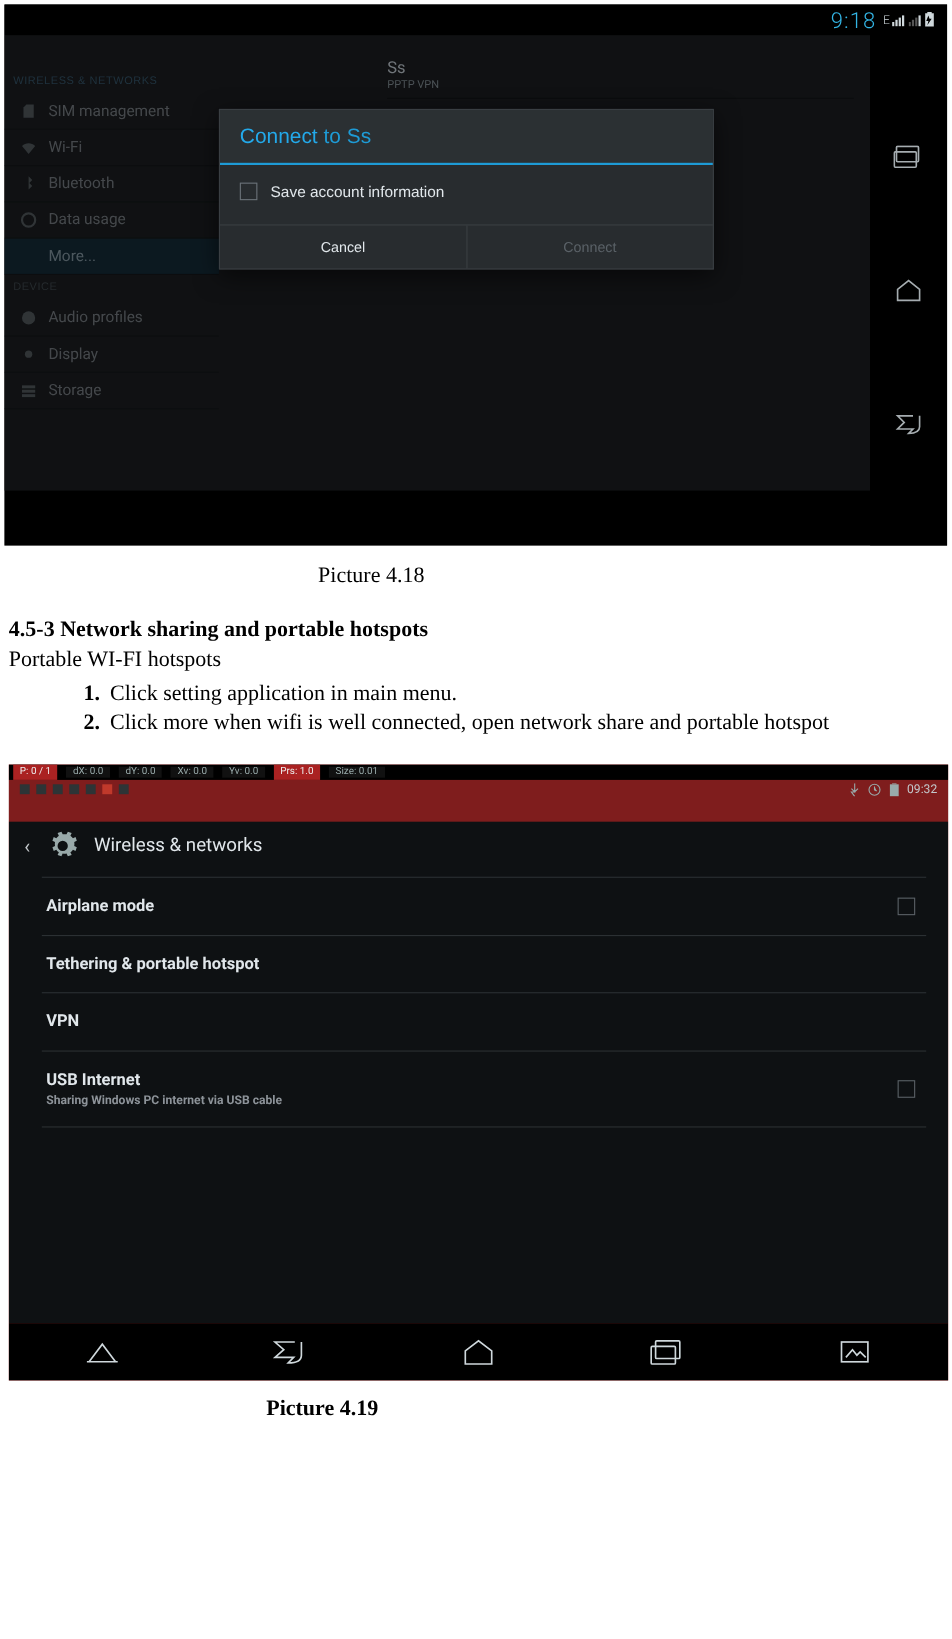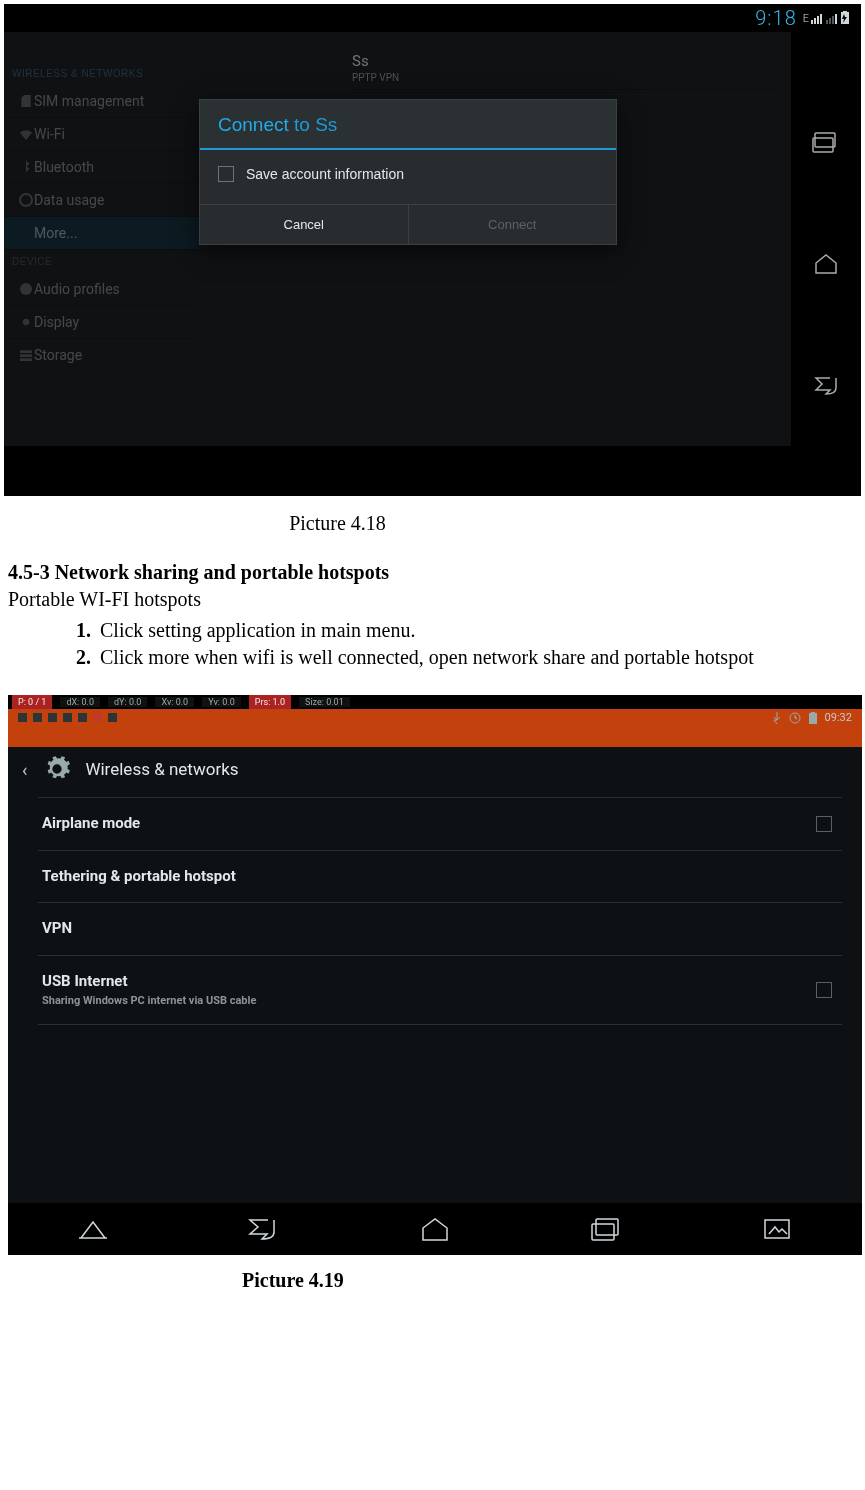--- a/index.html
+++ b/index.html
@@ -14,30 +14,30 @@
 
   .shot1 .tabletnav { position: absolute; top: 28px; right: 0; width: 70px; bottom: 0; background: #000; display: flex; flex-direction: column; justify-content: space-around; align-items: center; padding: 50px 0; }
   .shot1 .tabletnav .navicon { width: 28px; height: 22px; display: block; }
   .shot1 .tabletnav .navicon svg { stroke: #cfd8dc; stroke-width: 1.5; fill: none; }
 
   .shot1 .backdrop { position: absolute; top: 28px; left: 0; right: 70px; bottom: 50px; background: #141618; }
 
   .shot1 .sidebar { position: absolute; top: 58px; left: 0; width: 195px; color: #4f5459; font-size: 14px; opacity: .55; }
   .shot1 .sidebar .sect-hdr { color: #38607a; font-size: 10px; letter-spacing: .5px; padding: 6px 10px 6px 8px; font-family: Arial, sans-serif; }
   .shot1 .sidebar .sect-hdr.device { color: #454e54; }
-  .shot1 .sidebar .row { display: flex; align-items: center; padding: 8px 12px 8px 14px; border-bottom: 1px solid #0e1012; color: #8d9399; font-size: 14px; }
+  .shot1 .sidebar .row { display: flex; align-items: center; gap: 10px; padding: 8px 12px 8px 14px; border-bottom: 1px solid #0e1012; color: #8d9399; font-size: 14px; }
   .shot1 .sidebar .row.sel { background: #0b2a39; color: #9fb7c4; }
   .shot1 .sidebar .ico { width: 16px; height: 16px; display: inline-block; color: #5e666b; }
   .shot1 .sidebar .ico svg { width: 16px; height: 16px; fill: currentColor; }
 
   .shot1 .vpnhead { position: absolute; top: 48px; left: 348px; right: 85px; color: #8d9399; font-size: 15px; border-bottom: 1px solid #0e1012; padding-bottom: 6px; }
   .shot1 .vpnhead .sub { font-size: 10px; color: #5e666b; margin-top: 2px; }
 
   .shot1 .overlay { position: absolute; inset: 28px 0 0 0; background: rgba(0,0,0,.2); }
-  .shot1 .dialog { position: absolute; top: 95px; left: 195px; width: 418px; background: #282c2f; border: 1px solid #3a3f43; color: #cfd8dc; box-shadow: 0 6px 22px rgba(0,0,0,.6); font-family: Arial, sans-serif; }
+  .shot1 .dialog { position: absolute; top: 95px; left: 195px; width: 450px; background: #282c2f; border: 1px solid #3a3f43; color: #cfd8dc; box-shadow: 0 6px 22px rgba(0,0,0,.6); font-family: Arial, sans-serif; }
   .shot1 .dlg-title { background: #2b3033; color: #1e9bd6; font-size: 19px; font-weight: 300; padding: 14px 18px 12px 18px; border-bottom: 2px solid #1e9bd6; }
   .shot1 .dlg-title b { color: #23a9ea; font-weight: 400; }
   .shot1 .dlg-body { padding: 14px 18px 6px 18px; font-size: 12px; color: #b9c2c8; }
   .shot1 .dlg-body .lbl { font-size: 11px; color: #b9c2c8; margin-top: 4px; }
   .shot1 .dlg-body .inp { position: relative; margin: 6px 0 14px 0; height: 26px; border-bottom: 1px solid #3f4448; }
   .shot1 .dlg-body .inp.focus { border-bottom: 1px solid #1e9bd6; }
   .shot1 .dlg-body .inp.focus::before, .shot1 .dlg-body .inp.focus::after { content: ""; position: absolute; bottom: -3px; width: 1px; height: 6px; background: #1e9bd6; }
   .shot1 .dlg-body .inp.focus::before { left: 0; }
   .shot1 .dlg-body .inp.focus::after { right: 0; }
   .shot1 .dlg-body .inp .cursor { position: absolute; left: 3px; top: 3px; width: 1px; height: 16px; background: #1e9bd6; }
@@ -51,21 +51,21 @@
 
   
   .doc-text { font-family: "Times New Roman", serif; font-size: 20px; color: #000; }
   .heading453 { font-weight: bold; font-size: 20px; margin: 0 0 4px 4px; }
   .portable { font-size: 20px; margin: 0 0 6px 4px; }
   ol.steps { list-style: decimal; margin: 0 0 6px 92px; font-size: 20px; }
   ol.steps li { padding: 2px 0 2px 4px; }
   ol.steps li::marker { font-weight: bold; }
 
   
-  .shot2 { position: relative; width: 854px; height: 560px; background: #c2410c; font-family: Roboto, Arial, sans-serif; overflow: hidden; margin-left: 4px; margin-top: 24px; }
+  .shot2 { position: relative; width: 854px; height: 560px; background: #7f1d1d; font-family: Roboto, Arial, sans-serif; overflow: hidden; margin-left: 4px; margin-top: 24px; }
   .shot2 .debugbar { position: absolute; top: 0; left: 0; right: 0; height: 14px; background: #000; font-size: 9px; display: flex; justify-content: space-between; align-items: center; color: #9aa; padding: 0 4px; }
   .shot2 .debugbar .left { display: flex; gap: 8px; align-items: center; }
   .shot2 .debugbar .left .red { background: #a22; color: #eee; padding: 0 6px; height: 14px; display: inline-block; line-height: 14px; }
   .shot2 .debugbar .left .blk { background: #111; padding: 0 6px; }
   .shot2 .ddicons { position: absolute; top: 18px; left: 10px; display: flex; gap: 6px; font-size: 8px; color: #4a6; align-items: center; }
   .shot2 .ddicons .sq { width: 9px; height: 9px; background: #2d3436; display: inline-block; }
   .shot2 .ddicons .sq.red { background: #c0392b; }
 
   .shot2 .statusright { position: absolute; top: 16px; right: 10px; display: flex; gap: 6px; align-items: center; font-size: 11px; color: #c3c8cb; }
   .shot2 .statusright svg { width: 12px; height: 12px; fill: #9aa; }

